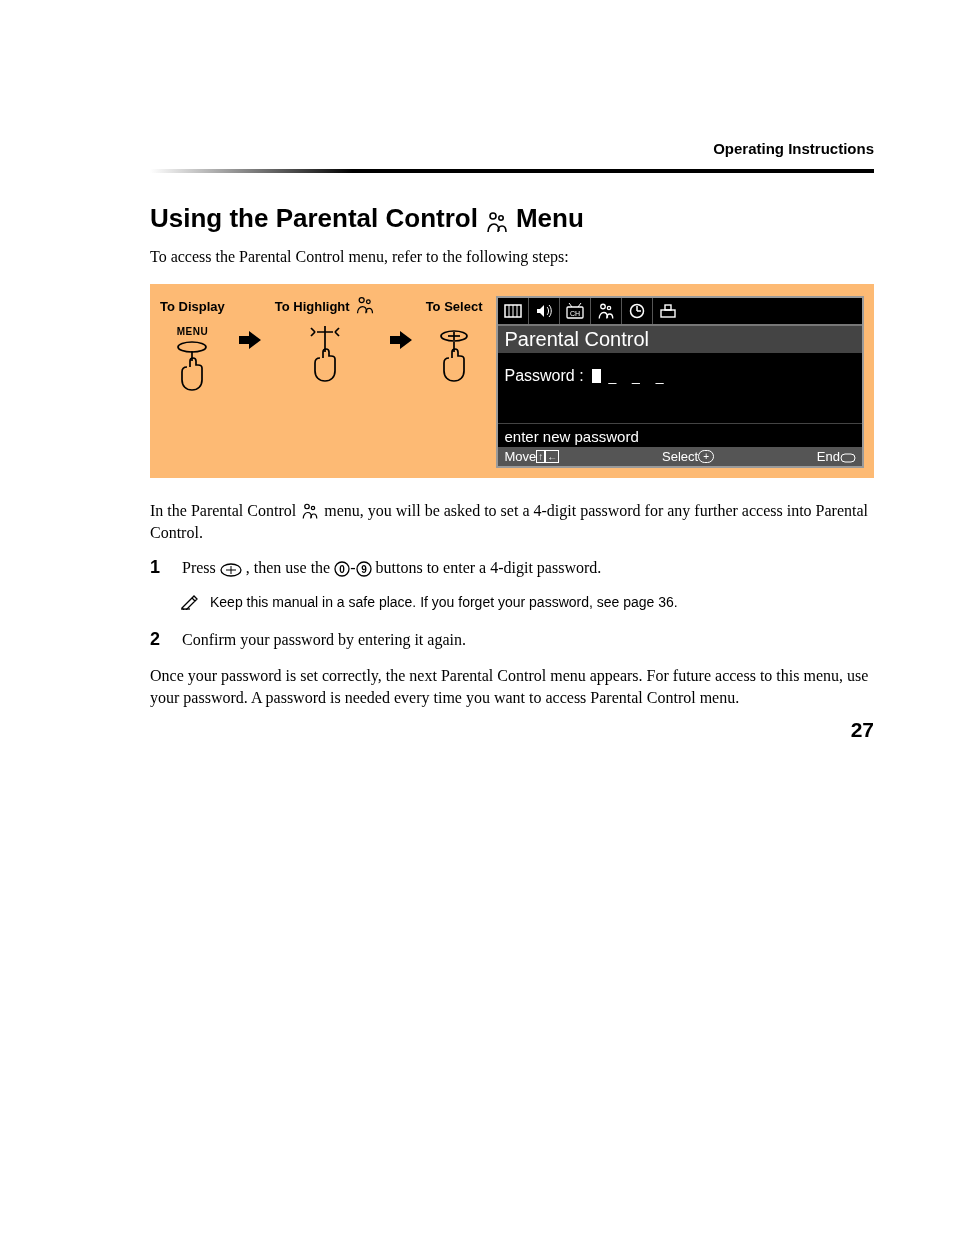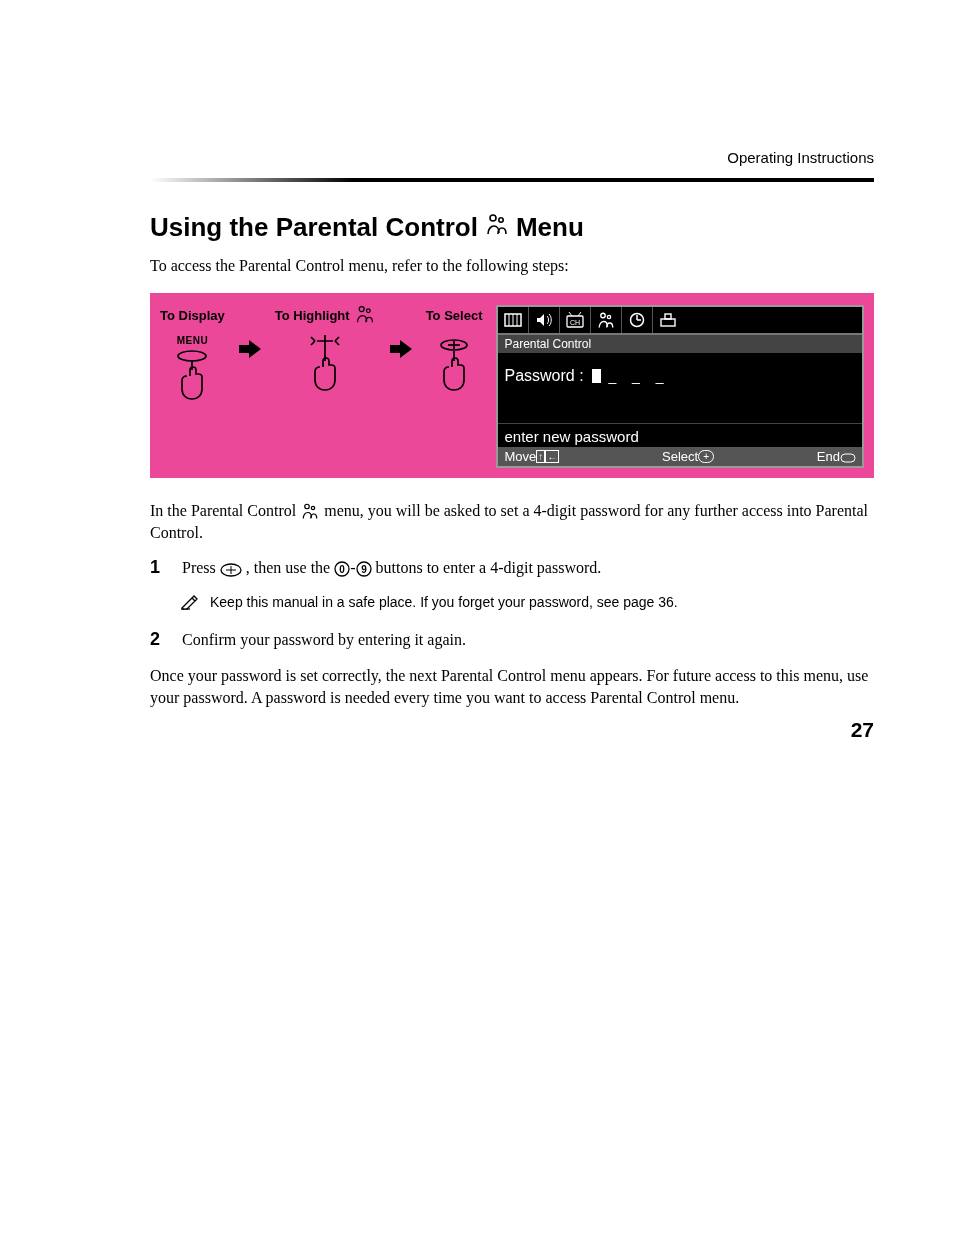--- a/index.html
+++ b/index.html
@@ -9,47 +9,46 @@
     font-family: Georgia, "Times New Roman", serif;
     color: #000;
     width: 954px;
   }
   .page {
     padding: 140px 80px 60px 150px;
     position: relative;
   }
   .header-label {
     font-family: Verdana, Arial, sans-serif;
-    font-weight: normal;
+    font-weight: bold;
     font-size: 15px;
     text-align: right;
     margin-bottom: 12px;
-    margin-top: 9px;
   }
   .header-rule {
     height: 4px;
     background: linear-gradient(to right, #fff 0%, #000 28%, #000 100%);
     margin-bottom: 30px;
   }
   .title {
     font-family: Verdana, Arial, sans-serif;
     font-weight: 800;
     font-size: 26px;
     margin: 0 0 14px 0;
     display: flex;
-    align-items: flex-start;
+    align-items: flex-end;
     gap: 6px;
   }
   .title .mid-icon { display:inline-flex; }
   .intro {
     font-size: 16px;
     margin: 0 0 18px 0;
   }
   .gray-box {
-    background: #ec4899;
+    background: #fdba74;
     padding: 12px 10px 10px 10px;
     display: flex;
     align-items: flex-start;
     gap: 14px;
   }
   .icol {
     text-align: center;
     flex: 0 0 auto;
   }
   .icol-label {
@@ -90,21 +89,21 @@
     border-bottom: 2px solid #777;
   }
   .osd-icons .cell {
     width: 30px; height: 26px;
     border-right: 1px solid #555;
     display:flex; align-items:center; justify-content:center;
   }
   .osd-title {
     background: #444;
     color: #fff;
-    font-size: 12px;
+    font-size: 20px;
     padding: 2px 6px;
   }
   .osd-body {
     padding: 14px 6px 6px 6px;
     text-align: left;
     min-height: 50px;
   }
   .osd-pw {
     font-size: 16px;
   }

